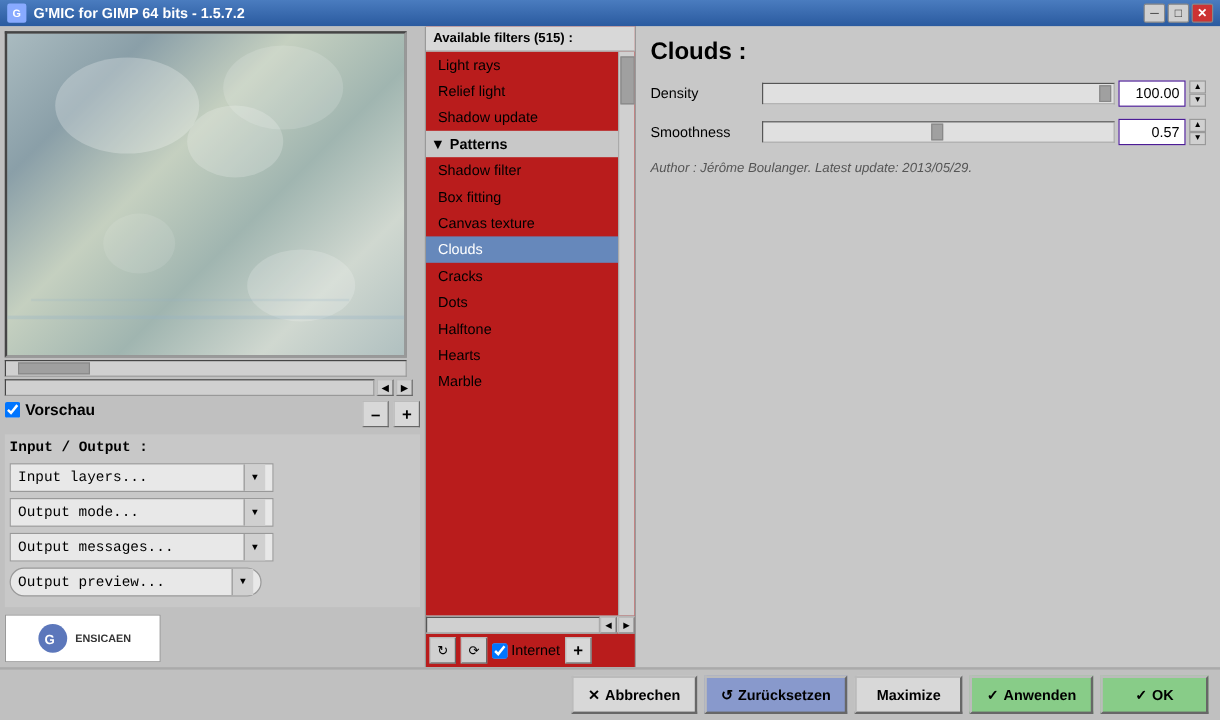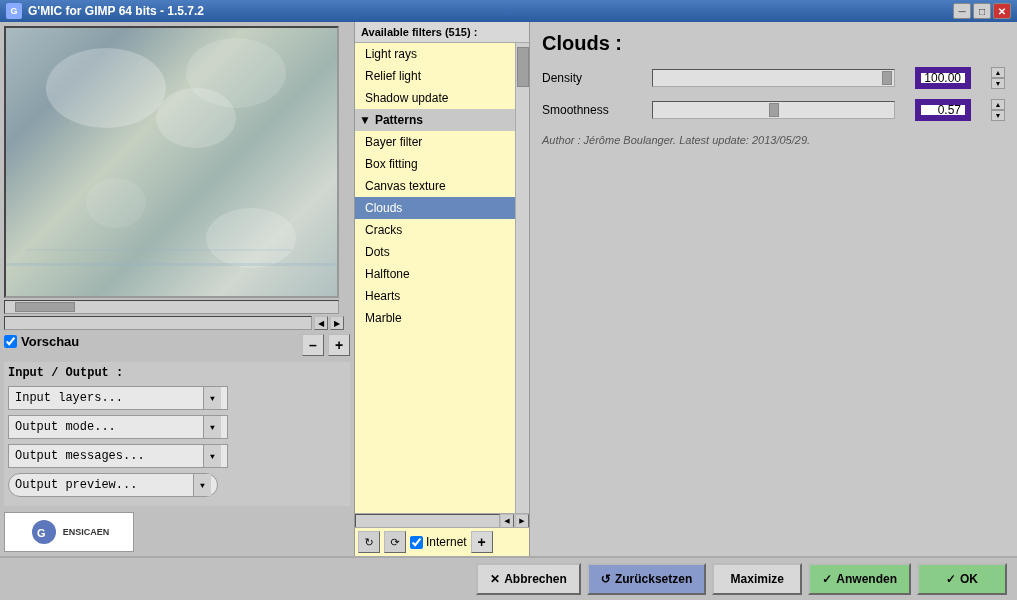--- a/index.html
+++ b/index.html
@@ -193,21 +193,21 @@
       display: flex; align-items: center; justify-content: center;
       gap: 4px;
       font-size: 10px; font-weight: bold;
     }
 
     
     .middle-panel {
       width: 175px;
       display: flex;
       flex-direction: column;
-      background: #fef9c3;
+      background: #b91c1c;
       border-right: 1px solid #999;
     }
     .filter-header {
       background: #d8d8d8;
       border-bottom: 1px solid #aaa;
       padding: 4px 6px;
       font-size: 11px;
       font-weight: bold;
       display: flex; align-items: center;
     }
@@ -256,21 +256,21 @@
       flex-direction: column;
     }
     .param-title {
       font-size: 20px; font-weight: bold;
       margin-bottom: 12px;
     }
     .param-row {
       display: flex;
       align-items: center;
       margin-bottom: 10px;
-      gap: 20px;
+      gap: 3px;
     }
     .param-label {
       width: 90px;
       font-size: 12px;
     }
     .param-slider {
       flex: 1;
       height: 18px;
       background: #e0e0e0;
       border: 1px inset #aaa;
@@ -281,21 +281,21 @@
       right: 2px;
       top: 1px;
       width: 10px; height: 14px;
       background: #a0a0a0;
       border: 1px solid #888;
     }
     .param-value-box {
       width: 56px;
       height: 22px;
       background: white;
-      border: 6px solid #4c1d95;
+      border: 1px solid #4c1d95;
       display: flex; align-items: center; justify-content: flex-end;
       padding-right: 4px;
       font-size: 12px;
     }
     .param-spinner {
       display: flex; flex-direction: column;
     }
     .spin-btn {
       width: 14px; height: 11px;
       background: #d0d0d0;
@@ -460,21 +460,21 @@
       <div style="position:relative; flex:1; overflow:hidden; display:flex; flex-direction:column;">
         <div style="flex:1; overflow:hidden; display:flex; position:relative;">
           <div class="filter-list" style="width:calc(100% - 14px); overflow:hidden;">
             <div class="filter-item">Light rays</div>
             <div class="filter-item">Relief light</div>
             <div class="filter-item">Shadow update</div>
             <div class="filter-item category">
               <span>▼</span>
               <span>Patterns</span>
             </div>
-            <div class="filter-item">Bayer filter</div>
+            <div class="filter-item">Shadow filter</div>
             <div class="filter-item">Box fitting</div>
             <div class="filter-item">Canvas texture</div>
             <div class="filter-item selected">Clouds</div>
             <div class="filter-item">Cracks</div>
             <div class="filter-item">Dots</div>
             <div class="filter-item">Halftone</div>
             <div class="filter-item">Hearts</div>
             <div class="filter-item">Marble</div>
           </div>
 

